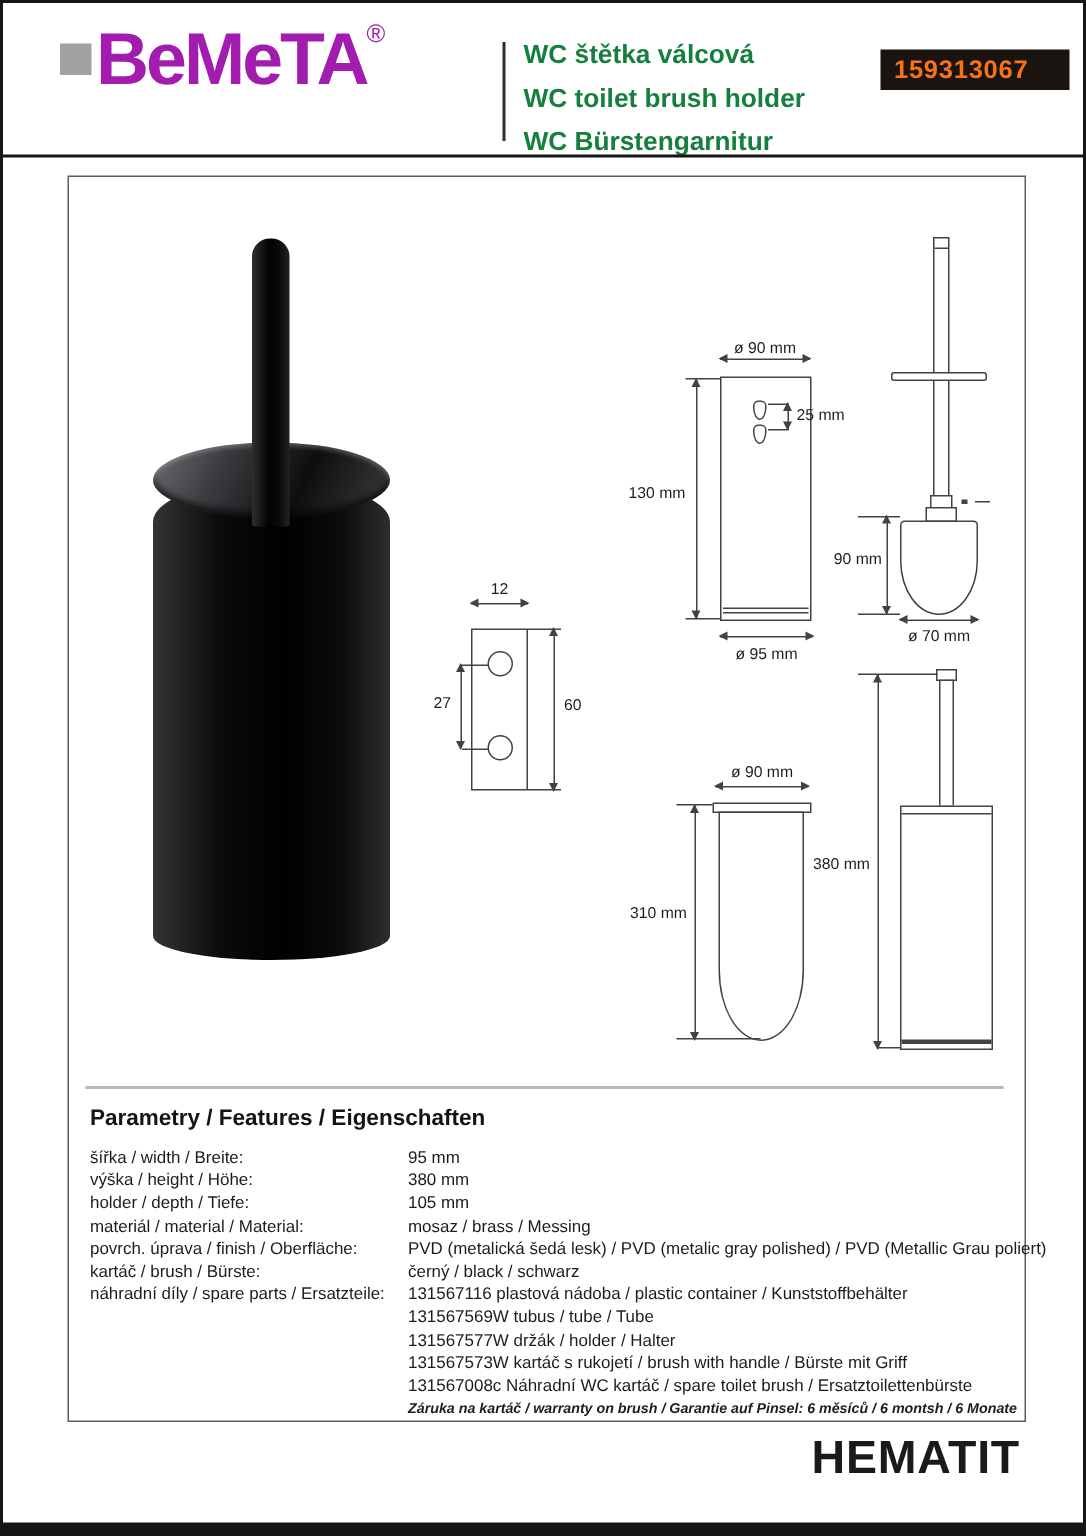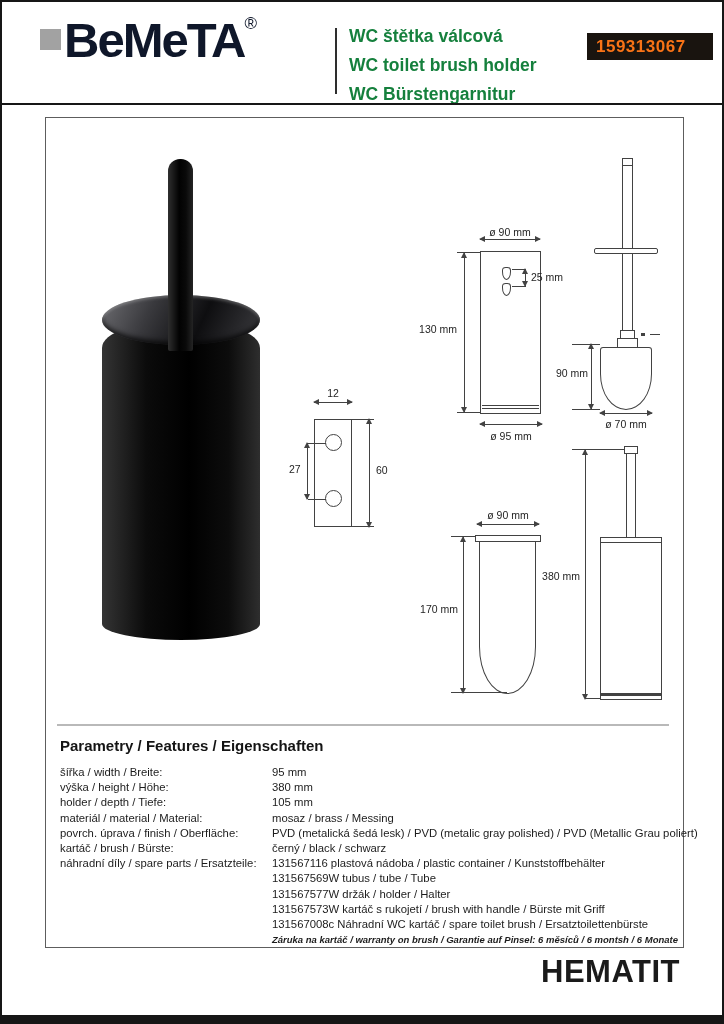--- a/index.html
+++ b/index.html
@@ -5,21 +5,21 @@
   html,body{margin:0;padding:0;background:#e8e8e8;}
   *{box-sizing:border-box;}
   body{font-family:"Liberation Sans", sans-serif;}
   #page{
     position:relative;width:724px;height:1024px;margin:0 auto;background:#fff;
     border-top:2px solid #161616;border-left:2px solid #161616;border-right:2px solid #161616;
     border-bottom:9px solid #161616;overflow:hidden;color:#1b1b1b;
   }
   
   .logo-square{position:absolute;left:38px;top:27px;width:21px;height:21px;background:#a2a2a2;}
-  .logo-text{position:absolute;left:62px;top:10px;font-size:49px;font-weight:700;letter-spacing:-2px;color:#0f172a;}
+  .logo-text{position:absolute;left:62px;top:10px;font-size:49px;font-weight:700;letter-spacing:-2px;color:#a21caf;}
   .logo-text sup{font-size:17px;font-weight:400;vertical-align:28px;letter-spacing:0;}
   .hdr-divider{position:absolute;left:333px;top:26px;width:2px;height:66px;background:#2e2e2e;}
   .hdr-titles{position:absolute;left:347px;top:20px;font-size:17.5px;font-weight:700;line-height:29px;color:#15803d;}
   .code-badge{position:absolute;left:585px;top:31px;width:126px;height:27px;background:#19140f;color:#f97316;
     font-size:17px;font-weight:700;line-height:27px;padding-left:9px;letter-spacing:.5px;}
   .hdr-rule{position:absolute;left:0;top:101px;width:720px;height:2px;background:#161616;}
   
   .content-box{position:absolute;left:43px;top:115px;width:639px;height:831px;border:1px solid #5d5d5d;background:#fff;}
   
   .photo-handle{position:absolute;left:166px;top:157px;width:25px;height:192px;z-index:5;
@@ -125,21 +125,21 @@
   <div class="dimh" style="left:598px;top:411px;width:52px;"></div>
   <div class="dlabel center" style="left:595px;top:416px;width:58px;">ø 70 mm</div>
 
   <div class="dlabel center" style="left:475px;top:507px;width:62px;">ø 90 mm</div>
   <div class="dimh" style="left:475px;top:522px;width:62px;"></div>
   <div class="dbox" style="left:473px;top:533px;width:66px;height:7px;"></div>
   <div class="dbox" style="left:477px;top:539px;width:57px;height:153px;border-radius:0 0 29px 29px / 0 0 48px 48px;"></div>
   <div class="dln" style="left:449px;top:534px;width:24px;height:1px;"></div>
   <div class="dln" style="left:449px;top:690px;width:56px;height:1px;"></div>
   <div class="dimv" style="left:461px;top:535px;height:156px;"></div>
-  <div class="dlabel right" style="left:416px;top:601px;width:40px;">170 mm</div>
+  <div class="dlabel right" style="left:416px;top:601px;width:40px;">310 mm</div>
 
   <div class="dbox" style="left:622px;top:444px;width:14px;height:8px;"></div>
   <div class="dbox" style="left:624px;top:451px;width:10px;height:85px;"></div>
   <div class="dbox" style="left:598px;top:535px;width:62px;height:163px;"></div>
   <div class="dln" style="left:599px;top:540px;width:60px;height:1px;"></div>
   <div class="dln" style="left:599px;top:691px;width:60px;height:3px;"></div>
   <div class="dln" style="left:570px;top:447px;width:53px;height:1px;"></div>
   <div class="dln" style="left:583px;top:696px;width:15px;height:1px;"></div>
   <div class="dimv" style="left:583px;top:448px;height:249px;"></div>
   <div class="dlabel right" style="left:538px;top:568px;width:40px;">380 mm</div>

